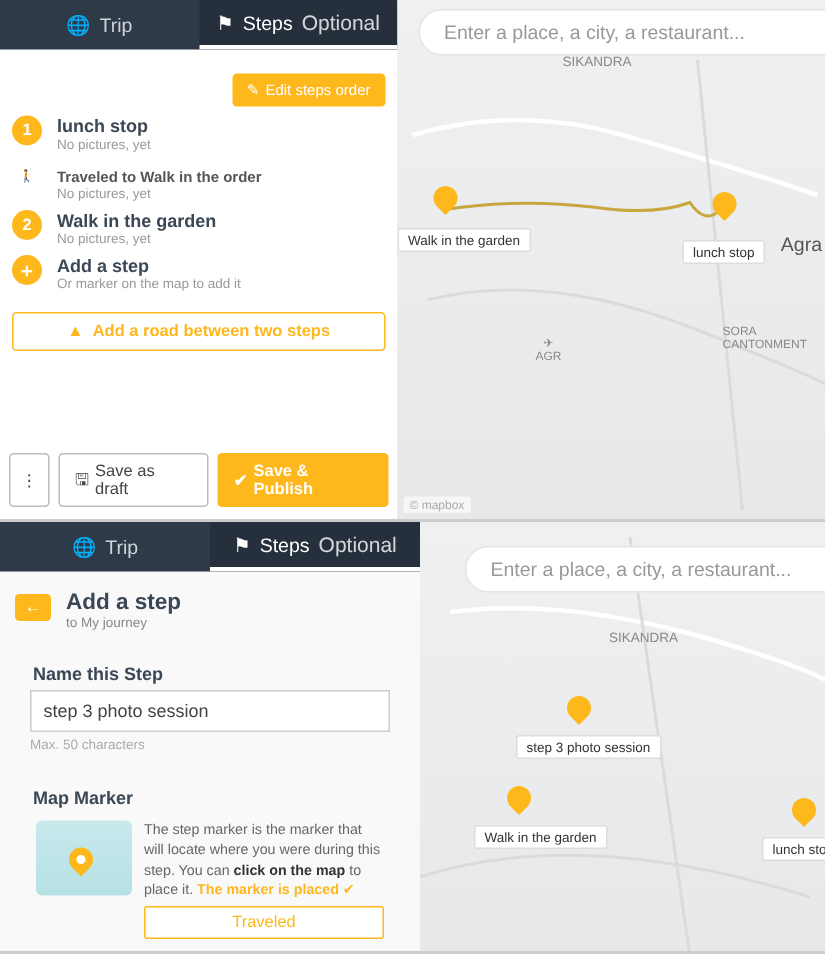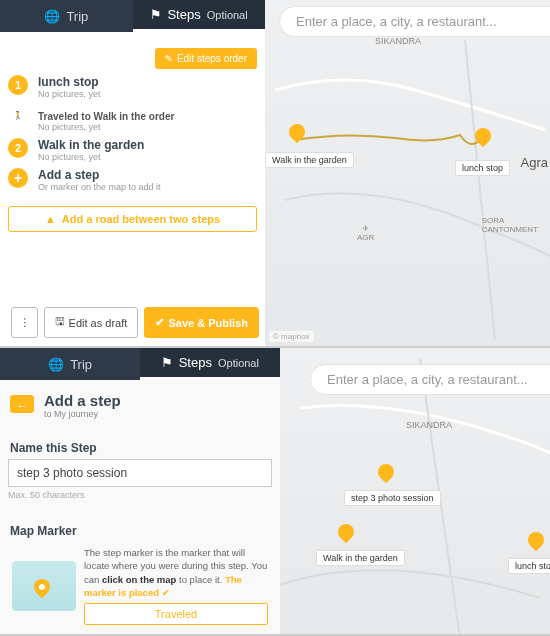--- a/index.html
+++ b/index.html
@@ -2,21 +2,21 @@
 <html><head>
 <meta charset="utf-8">
 <style>
   * { box-sizing: border-box; margin: 0; padding: 0; }
   body { font-family: -apple-system, BlinkMacSystemFont, "Segoe UI", Arial, sans-serif; background: #f4f4f4; font-size: 12px; color: #333; }
   .screenshot { width: 550px; }
   .panel { display: flex; background: #eee; border-bottom: 2px solid #ccc; }
   .topbar { background: #2f3a48; display: flex; width: 265px; }
   .topbar-tab { flex: 1; text-align: center; padding: 7px 4px; color: #cfd4d9; font-size: 13px; display: flex; align-items: center; justify-content: center; gap: 6px; }
   .topbar-tab.active { background: #26303c; border-bottom: 3px solid #fff; color: #fff; }
-  .topbar-tab small { font-size: 11px; opacity: .8; margin-left: 0; }
+  .topbar-tab small { font-size: 14px; opacity: .8; margin-left: 0; }
   .map-area { flex: 1; position: relative; background: #ecedef; }
   .search { position: absolute; top: 6px; left: 14px; right: -1px; background: #fff; border-radius: 18px 0 0 18px; padding: 7px 16px; font-size: 13px; color: #999; border: 1px solid #e4e4e4; }
   .left-col { width: 265px; background: #fff; display: flex; flex-direction: column; }
   .edit-order { background: #ffb81c; color: #fff; padding: 5px 10px; border-radius: 3px; font-size: 10px; display: inline-flex; gap: 4px; align-items: center; margin-top: 6px; margin-right: 8px; }
   .edit-order-row { text-align: right; margin-top: 10px; }
   .step-row { display: flex; align-items: flex-start; padding: 6px 8px; gap: 10px; }
   .step-num { width: 20px; height: 20px; border-radius: 50%; background: #ffb81c; color: #fff; display: flex; align-items: center; justify-content: center; font-size: 11px; font-weight: bold; flex-shrink: 0; }
   .step-num.plus { font-size: 14px; }
   .step-title { font-size: 12px; font-weight: bold; color: #3b4754; }
   .step-sub { font-size: 9px; color: #999; }
@@ -30,25 +30,25 @@
   .map { position: absolute; inset: 0; background: linear-gradient(#eef0f1,#e6e8e9); overflow: hidden; padding-left: 47px; }
   .map-label { position: absolute; font-size: 9px; color: #888; }
   .pin { width: 16px; height: 16px; background: #ffb81c; border-radius: 50% 50% 50% 0; transform: rotate(-45deg); position: absolute; }
   .pin-label { position: absolute; background: #fff; padding: 2px 6px; font-size: 9px; border-radius: 2px; border: 1px solid #ddd; white-space: nowrap; }
   .map-attrib { position: absolute; left: 4px; bottom: 4px; font-size: 8px; color: #aaa; background: rgba(255,255,255,.6); padding: 1px 4px; border-radius: 2px; }
   
   .yellow-back { background: #ffb81c; color: #fff; width: 24px; height: 18px; border-radius: 3px; display: flex; align-items: center; justify-content: center; font-size: 11px; margin-top: 3px;}
   .header2 { display: flex; gap: 10px; padding: 12px 10px 6px 10px; align-items: flex-start;}
   .header2 h2 { font-size: 15px; color: #3b4754; font-weight: 600;}
   .header2 .sub { font-size: 9px; color: #888; }
-  .section { padding: 6px 8px; }
+  .section { padding: 6px 20px; }
   .field-label { font-size: 12px; font-weight: bold; color: #3b4754; margin: 10px 2px 4px; }
   .text-input { width: 100%; border: 1px solid #ccc; padding: 6px 8px; font-size: 12px; color: #444; background: #fff; }
   .hint { font-size: 9px; color: #aaa; margin-top: 3px; }
-  .marker-row { display: flex; gap: 8px; padding: 4px 4px 0 4px; align-items: center; }
+  .marker-row { display: flex; gap: 8px; padding: 4px 4px 0 4px; }
   .marker-thumb { width: 64px; height: 50px; background: linear-gradient(#c7e9ec,#b6e1e5); border-radius: 4px; position: relative; flex-shrink: 0; }
   .marker-thumb .pin2 { position: absolute; left: 22px; top: 18px; width: 16px; height: 16px; background: #ffb81c; border-radius: 50% 50% 50% 0; transform: rotate(-45deg); }
   .marker-thumb .pin2::after { content:""; position:absolute; width:6px;height:6px;background:#fff;border-radius:50%; left:5px; top:5px;}
   .marker-desc { font-size: 9.5px; color: #666; line-height: 1.4; }
   .marker-desc b { color: #333; }
   .marker-desc .placed { color: #ffb81c; font-weight: bold; }
   .customize-btn { border: 1px solid #ffb81c; color: #ffb81c; background: #fff; text-align: center; padding: 4px 34px; font-size: 11px; border-radius: 2px; margin-top: 4px;}
   .road-line { stroke: #c9a73f; stroke-width: 2; fill: none; }
   .road-thin { stroke: #fff; stroke-width: 3; fill: none; }
   .road-gray { stroke: #d9dbdd; stroke-width: 2; fill:none; }
@@ -110,21 +110,21 @@
           <span>▲</span>
           <span>Add a road between two steps</span>
         </div>
       </div>
       <div class="actions">
         <span class="btn icon-only">
           <span>⋮</span>
         </span>
         <span class="btn">
           <span>🖫</span>
-          <span>Edit as draft</span>
+          <span>Save as draft</span>
         </span>
         <span class="btn save">
           <span>✔</span>
           <span>Save &amp; Publish</span>
         </span>
       </div>
     </div>
     <div class="map-area">
       <div class="map">
         <svg width="100%" height="100%" style="position:absolute;inset:0;">

